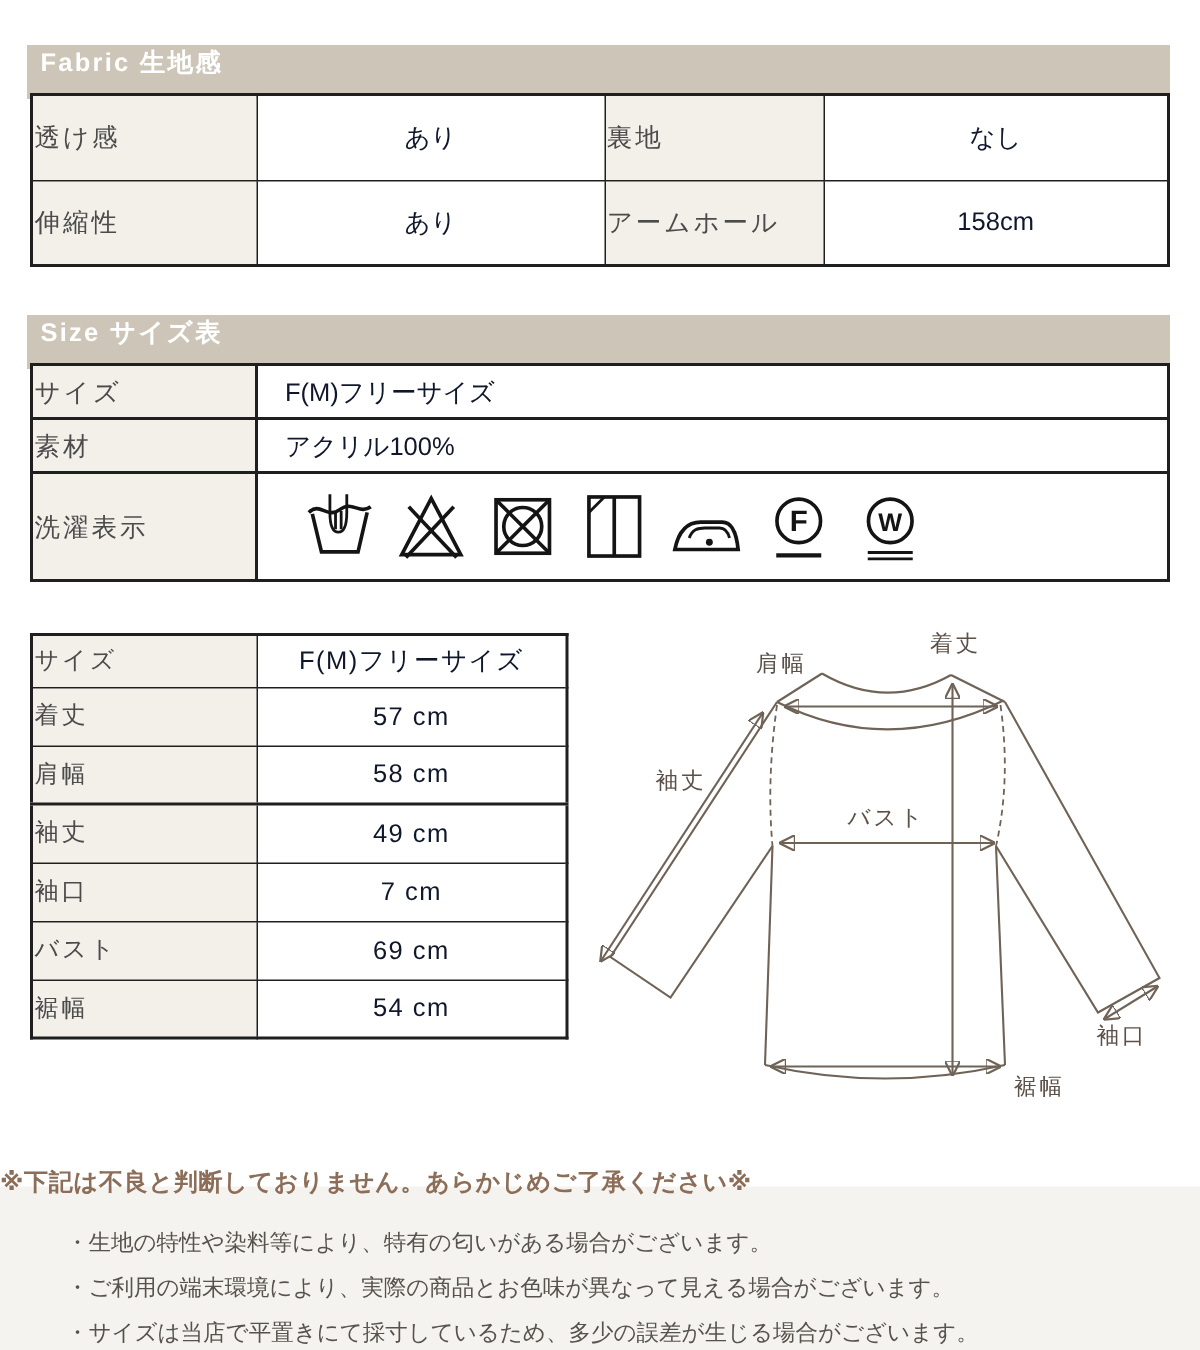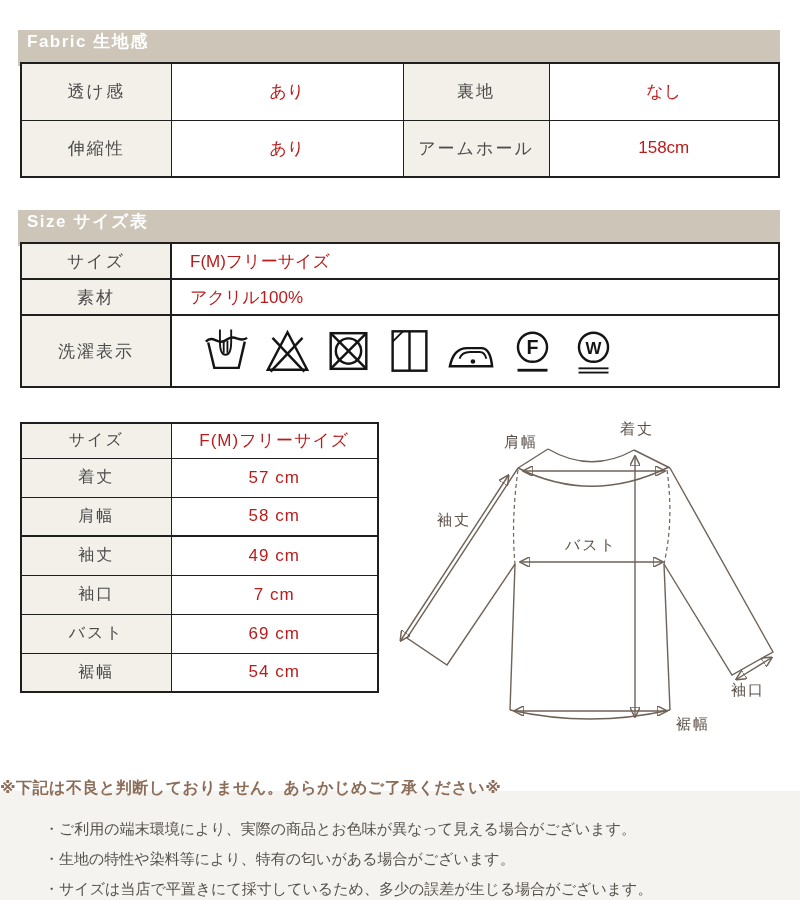--- a/index.html
+++ b/index.html
@@ -9,22 +9,22 @@
   
   .bar{position:absolute;left:18px;width:762px;height:36px;background:#ccc5b8;color:#ffffff;
        font-weight:bold;font-size:17px;line-height:24px;letter-spacing:1.5px;padding-left:9px;
        box-sizing:border-box;}
   #fabric-bar{top:30px;}
   #size-bar{top:210px;}
 
   
   table{border-collapse:collapse;table-layout:fixed;}
   td{border:1px solid #1f1f1f;box-sizing:border-box;overflow:hidden;}
-  .lbl{background:#f3f0ea;text-align:center;letter-spacing:2px;font-size:17px;color:#4b4b4b;}
-  .val{background:#ffffff;text-align:center;font-size:17px;color:#b91c1c;margin-top:41px;}
+  .lbl{background:#f3f0ea;letter-spacing:2px;font-size:17px;color:#4b4b4b;}
+  .val{background:#ffffff;text-align:center;font-size:17px;color:#0f172a;margin-top:41px;}
 
   
   .fabric-table{position:absolute;left:20px;top:62px;width:758px;border:2px solid #1f1f1f;}
   .fabric-table tr{height:57px;}
 
   
   .size-table{position:absolute;left:20px;top:242px;width:758px;border:2px solid #1f1f1f;}
   .size-table td{border-width:2px;}
   .size-table tr.info-row{height:36px;}
   .size-table tr.care-row{height:72px;}
@@ -237,18 +237,18 @@
     <text x="141" y="35" text-anchor="middle">肩幅</text>
     <text x="257" y="22" text-anchor="middle">着丈</text>
     <text x="74" y="113" text-anchor="middle">袖丈</text>
     <text x="211" y="138" text-anchor="middle">バスト</text>
     <text x="368" y="283" text-anchor="middle">袖口</text>
     <text x="313" y="317" text-anchor="middle">裾幅</text>
   </svg>
 
   <div class="notice">※下記は不良と判断しておりません。あらかじめご了承ください※</div>
   <div class="panel">
+    <div class="line">・生地の特性や染料等により、特有の匂いがある場合がございます。</div>
     <div class="line">・ご利用の端末環境により、実際の商品とお色味が異なって見える場合がございます。</div>
-    <div class="line">・生地の特性や染料等により、特有の匂いがある場合がございます。</div>
     <div class="line">・サイズは当店で平置きにて採寸しているため、多少の誤差が生じる場合がございます。</div>
   </div>
 
 </div>
 
 </body></html>

